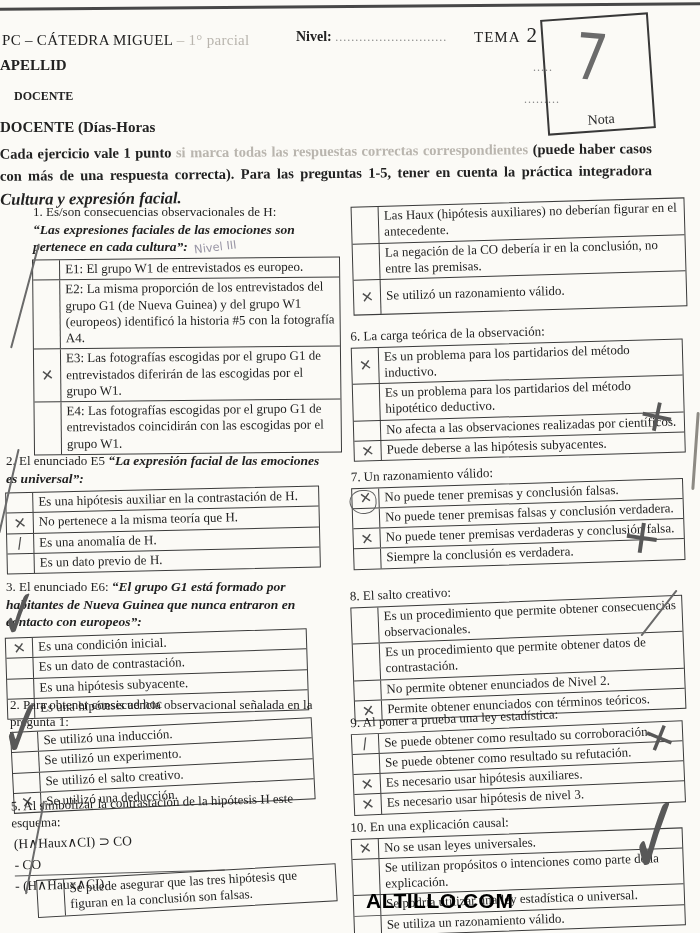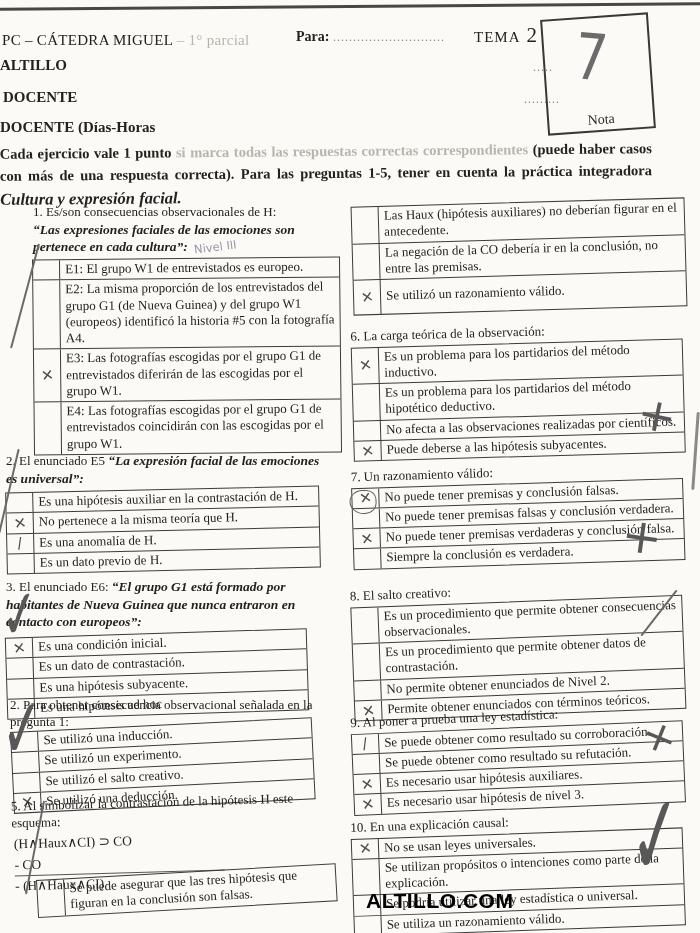--- a/index.html
+++ b/index.html
@@ -10,21 +10,21 @@
   
   .top-edge{position:absolute;top:5px;left:-6px;width:712px;height:2.5px;background:#474747;transform:rotate(-0.45deg);}
   .h-course{top:32px;left:2px;font-size:15px;font-weight:normal;letter-spacing:.3px;}
   .fadetxt{color:#b9b5ae;}
   .h-fecha{top:29px;left:296px;font-size:14px;font-weight:bold;}
   .dots{color:#8b8b8b;font-weight:normal;letter-spacing:1px;font-size:12px;}
   .h-tema{top:23px;left:474px;font-size:15px;font-weight:normal;letter-spacing:1px;}
   .tema-num{font-size:21px;margin-left:6px;}
   .h-apellido{top:57px;left:0px;font-size:15px;font-weight:bold;}
   .h-apellido-dots{top:60px;left:533px;}
-  .h-docente{top:89px;left:3px;font-size:15px;font-weight:bold;text-align:center;}
+  .h-docente{top:89px;left:14px;font-size:12px;font-weight:bold;text-align:center;}
   .h-docente-dots{top:92px;left:524px;}
   .h-horario{top:119px;left:0px;font-size:15px;font-weight:bold;}
   .nota-box{top:16px;left:544px;width:104px;height:112px;border:2px solid #383838;transform:rotate(-4deg);}
   .nota-value{position:absolute;top:2px;left:26px;font-family:"DejaVu Sans",sans-serif;font-size:64px;color:#6b6b6b;transform:rotate(9deg) scaleX(.8);}
   .nota-label{position:absolute;bottom:2px;width:100%;text-align:center;font-size:14px;color:#2a2a2a;}
   
   .instructions{top:141px;left:0px;width:652px;font-size:14.5px;font-weight:bold;line-height:1.5;text-align:justify;transform:rotate(-0.5deg);}
   .instr-em{font-style:italic;font-size:16.5px;}
   
   .q{position:absolute;}
@@ -53,27 +53,27 @@
 
 <div class="page">
 
   <div class="top-edge"></div>
   <div class="edge-right"></div>
 
   <div class="abs h-course">
     <span>PC – CÁTEDRA MIGUEL</span><span class="fadetxt"> – 1° parcial</span>
   </div>
   <div class="abs h-fecha">
-    <span>Para:</span>
+    <span>Nivel:</span>
     <span class="dots">............................</span>
   </div>
   <div class="abs h-tema">
     <span>TEMA</span><span class="tema-num">2</span>
   </div>
-  <div class="abs h-apellido">ALTILLO</div>
+  <div class="abs h-apellido">APELLID</div>
   <div class="abs h-apellido-dots dots">.....</div>
   <div class="abs h-docente">DOCENTE</div>
   <div class="abs h-docente-dots dots">.........</div>
   <div class="abs h-horario">DOCENTE (Días-Horas</div>
 
   <div class="abs nota-box">
     <div class="nota-value">7</div>
     <div class="nota-label">Nota</div>
   </div>
 

